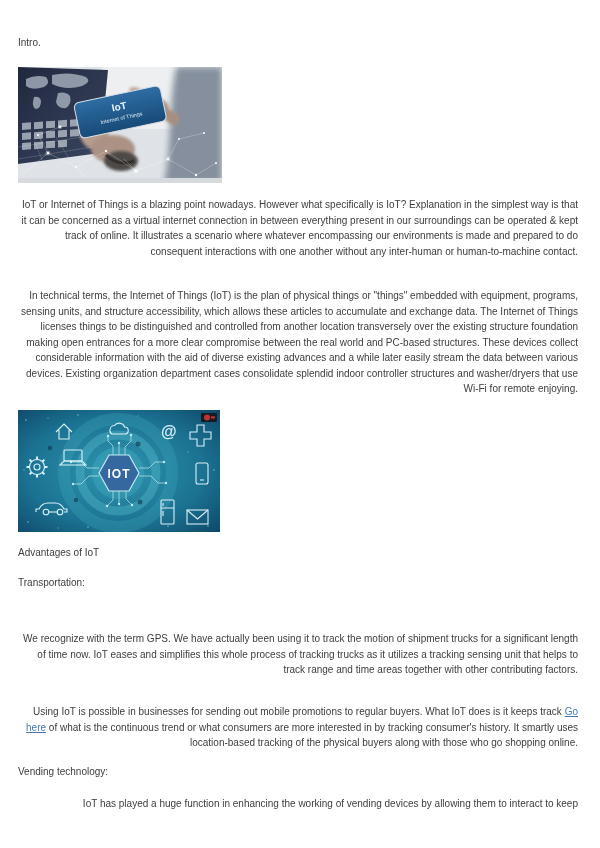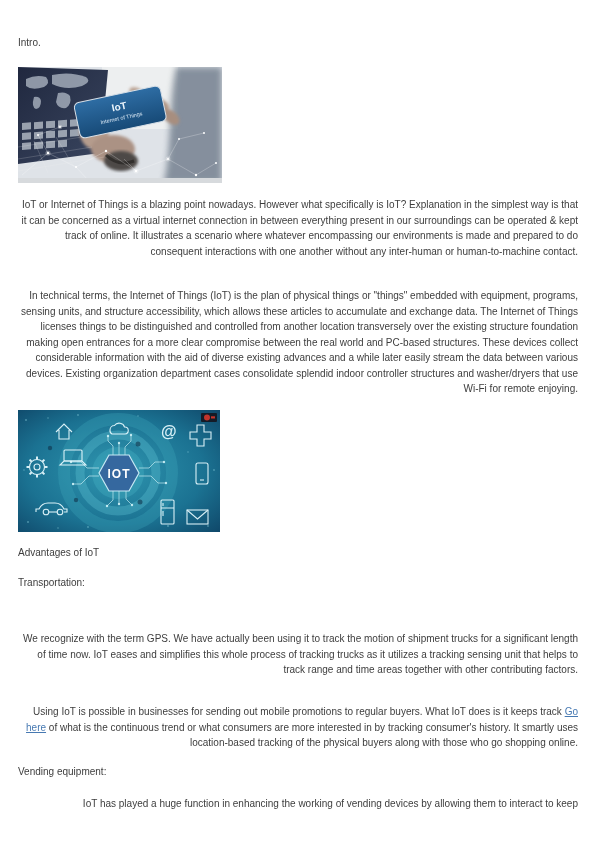--- a/index.html
+++ b/index.html
@@ -212,16 +212,16 @@
     </svg>
   </div>
 
   <div class="heading" style="top:545px;">Advantages of IoT</div>
 
   <div class="heading" style="top:575px;">Transportation:</div>
   <div class="tblock" style="top:612px;margin-top:19px;">We recognize with the term GPS. We have actually been using it to track the motion of shipment trucks for a significant length of time now. IoT eases and simplifies this whole process of tracking trucks as it utilizes a tracking sensing unit that helps to track range and time areas together with other contributing factors.</div>
 
   <div class="tblock" style="top:704px;"><span>Using IoT is possible in businesses for sending out mobile promotions to regular buyers. What IoT does is it keeps track </span><a class="doclink" href="#">Go here</a><span> of what is the continuous trend or what consumers are more interested in by tracking consumer's history. It smartly uses location-based tracking of the physical buyers along with those who go shopping online.</span></div>
 
-  <div class="heading" style="top:764px;">Vending equipment:</div>
+  <div class="heading" style="top:764px;">Vending technology:</div>
   <div class="tblock" style="top:796px;">IoT has played a huge function in enhancing the working of vending devices by allowing them to interact to keep</div>
 
 </div>
 
 </body></html>

